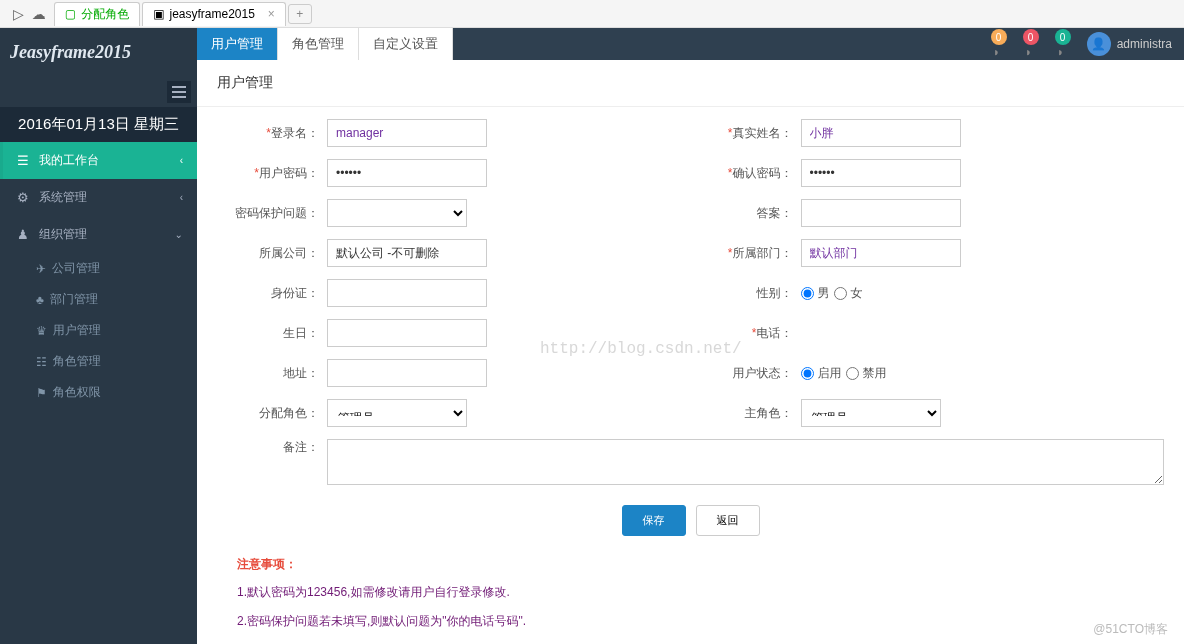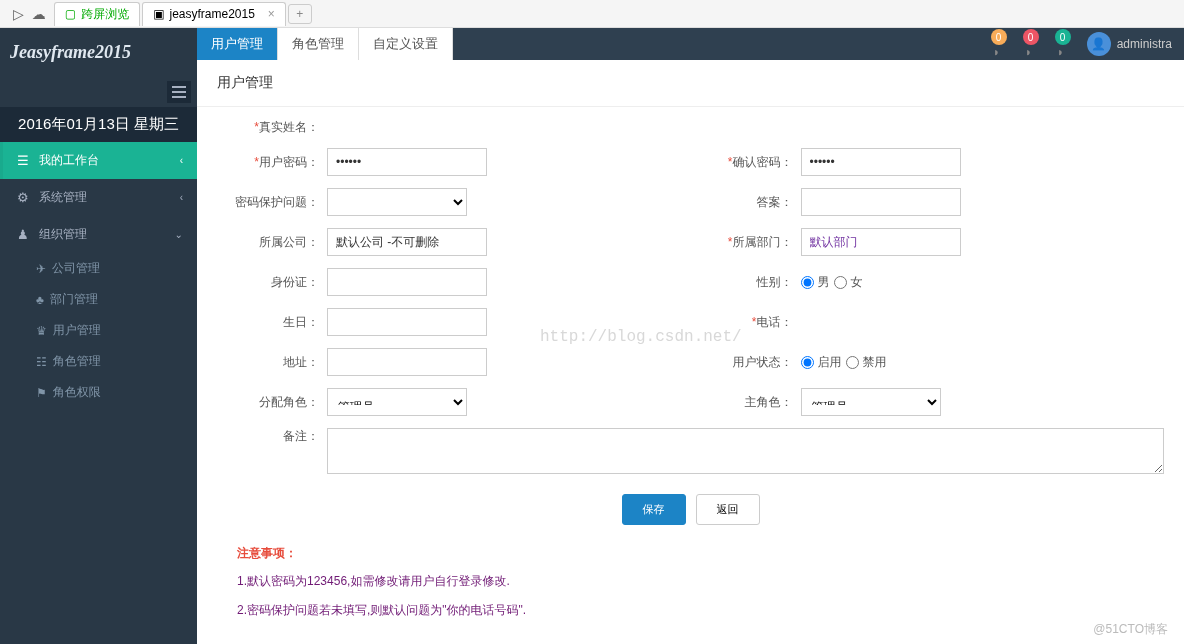--- a/index.html
+++ b/index.html
@@ -57,34 +57,34 @@
 .radio-group input { margin: 0; }
 
 .btn-row { display: flex; justify-content: center; gap: 10px; margin: 20px 0; }
 .btn { padding: 7px 20px; border-radius: 3px; font-size: 11px; cursor: pointer; border: 1px solid #ccc; background: #fff; }
 .btn-primary { background: #1c84c6; color: #fff; border-color: #1c84c6; }
 
 .notes { padding: 0 20px 20px; }
 .notes-title { color: #e74c3c; font-weight: bold; margin-bottom: 10px; }
 .notes p { color: #701a75; margin-bottom: 10px; line-height: 1.6; }
 
-.watermark { position: absolute; left: 540px; top: 328px; color: #d8d8d8; font-size: 16px; font-family: "Courier New", monospace; pointer-events: none; }
+.watermark { position: absolute; left: 540px; top: 340px; color: #d8d8d8; font-size: 16px; font-family: "Courier New", monospace; pointer-events: none; }
 .cto { position: absolute; right: 16px; bottom: 6px; color: #bbb; font-size: 12px; }
 </style>
 </head>
 <body>
 
 <div class="browser-bar">
   <div class="browser-icons">
     <span>▷</span>
     <span>☁</span>
   </div>
   <div class="browser-tab green">
     <span>▢</span>
-    <span>跨屏浏览</span>
+    <span>分配角色</span>
   </div>
   <div class="browser-tab active">
     <span>▣</span>
     <span>jeasyframe2015</span>
     <span class="tab-close">×</span>
   </div>
   <div class="tab-add">
       <span>+</span>
     </div>
 </div>
@@ -155,21 +155,26 @@
           <span>administra</span>
         </div>
       </div>
     </div>
 
     <div class="breadcrumb">用户管理</div>
 
     <div class="form-area">
       <div class="form-row">
         <div class="form-col">
+          <div class="form-label"><span class="req">*</span><span>登录名：</span></div>
+          <input class="form-input" value="manager" style="">
+        </div>
+        <div class="form-col">
           <div class="form-label"><span class="req">*</span><span>真实姓名：</span></div>
+          <input class="form-input" value="小胖" style="">
         </div>
       </div>
 
       <div class="form-row">
         <div class="form-col">
           <div class="form-label"><span class="req">*</span><span>用户密码：</span></div>
           <input class="form-input plain" value="••••••" style="">
         </div>
         <div class="form-col">
           <div class="form-label"><span class="req">*</span><span>确认密码：</span></div>

